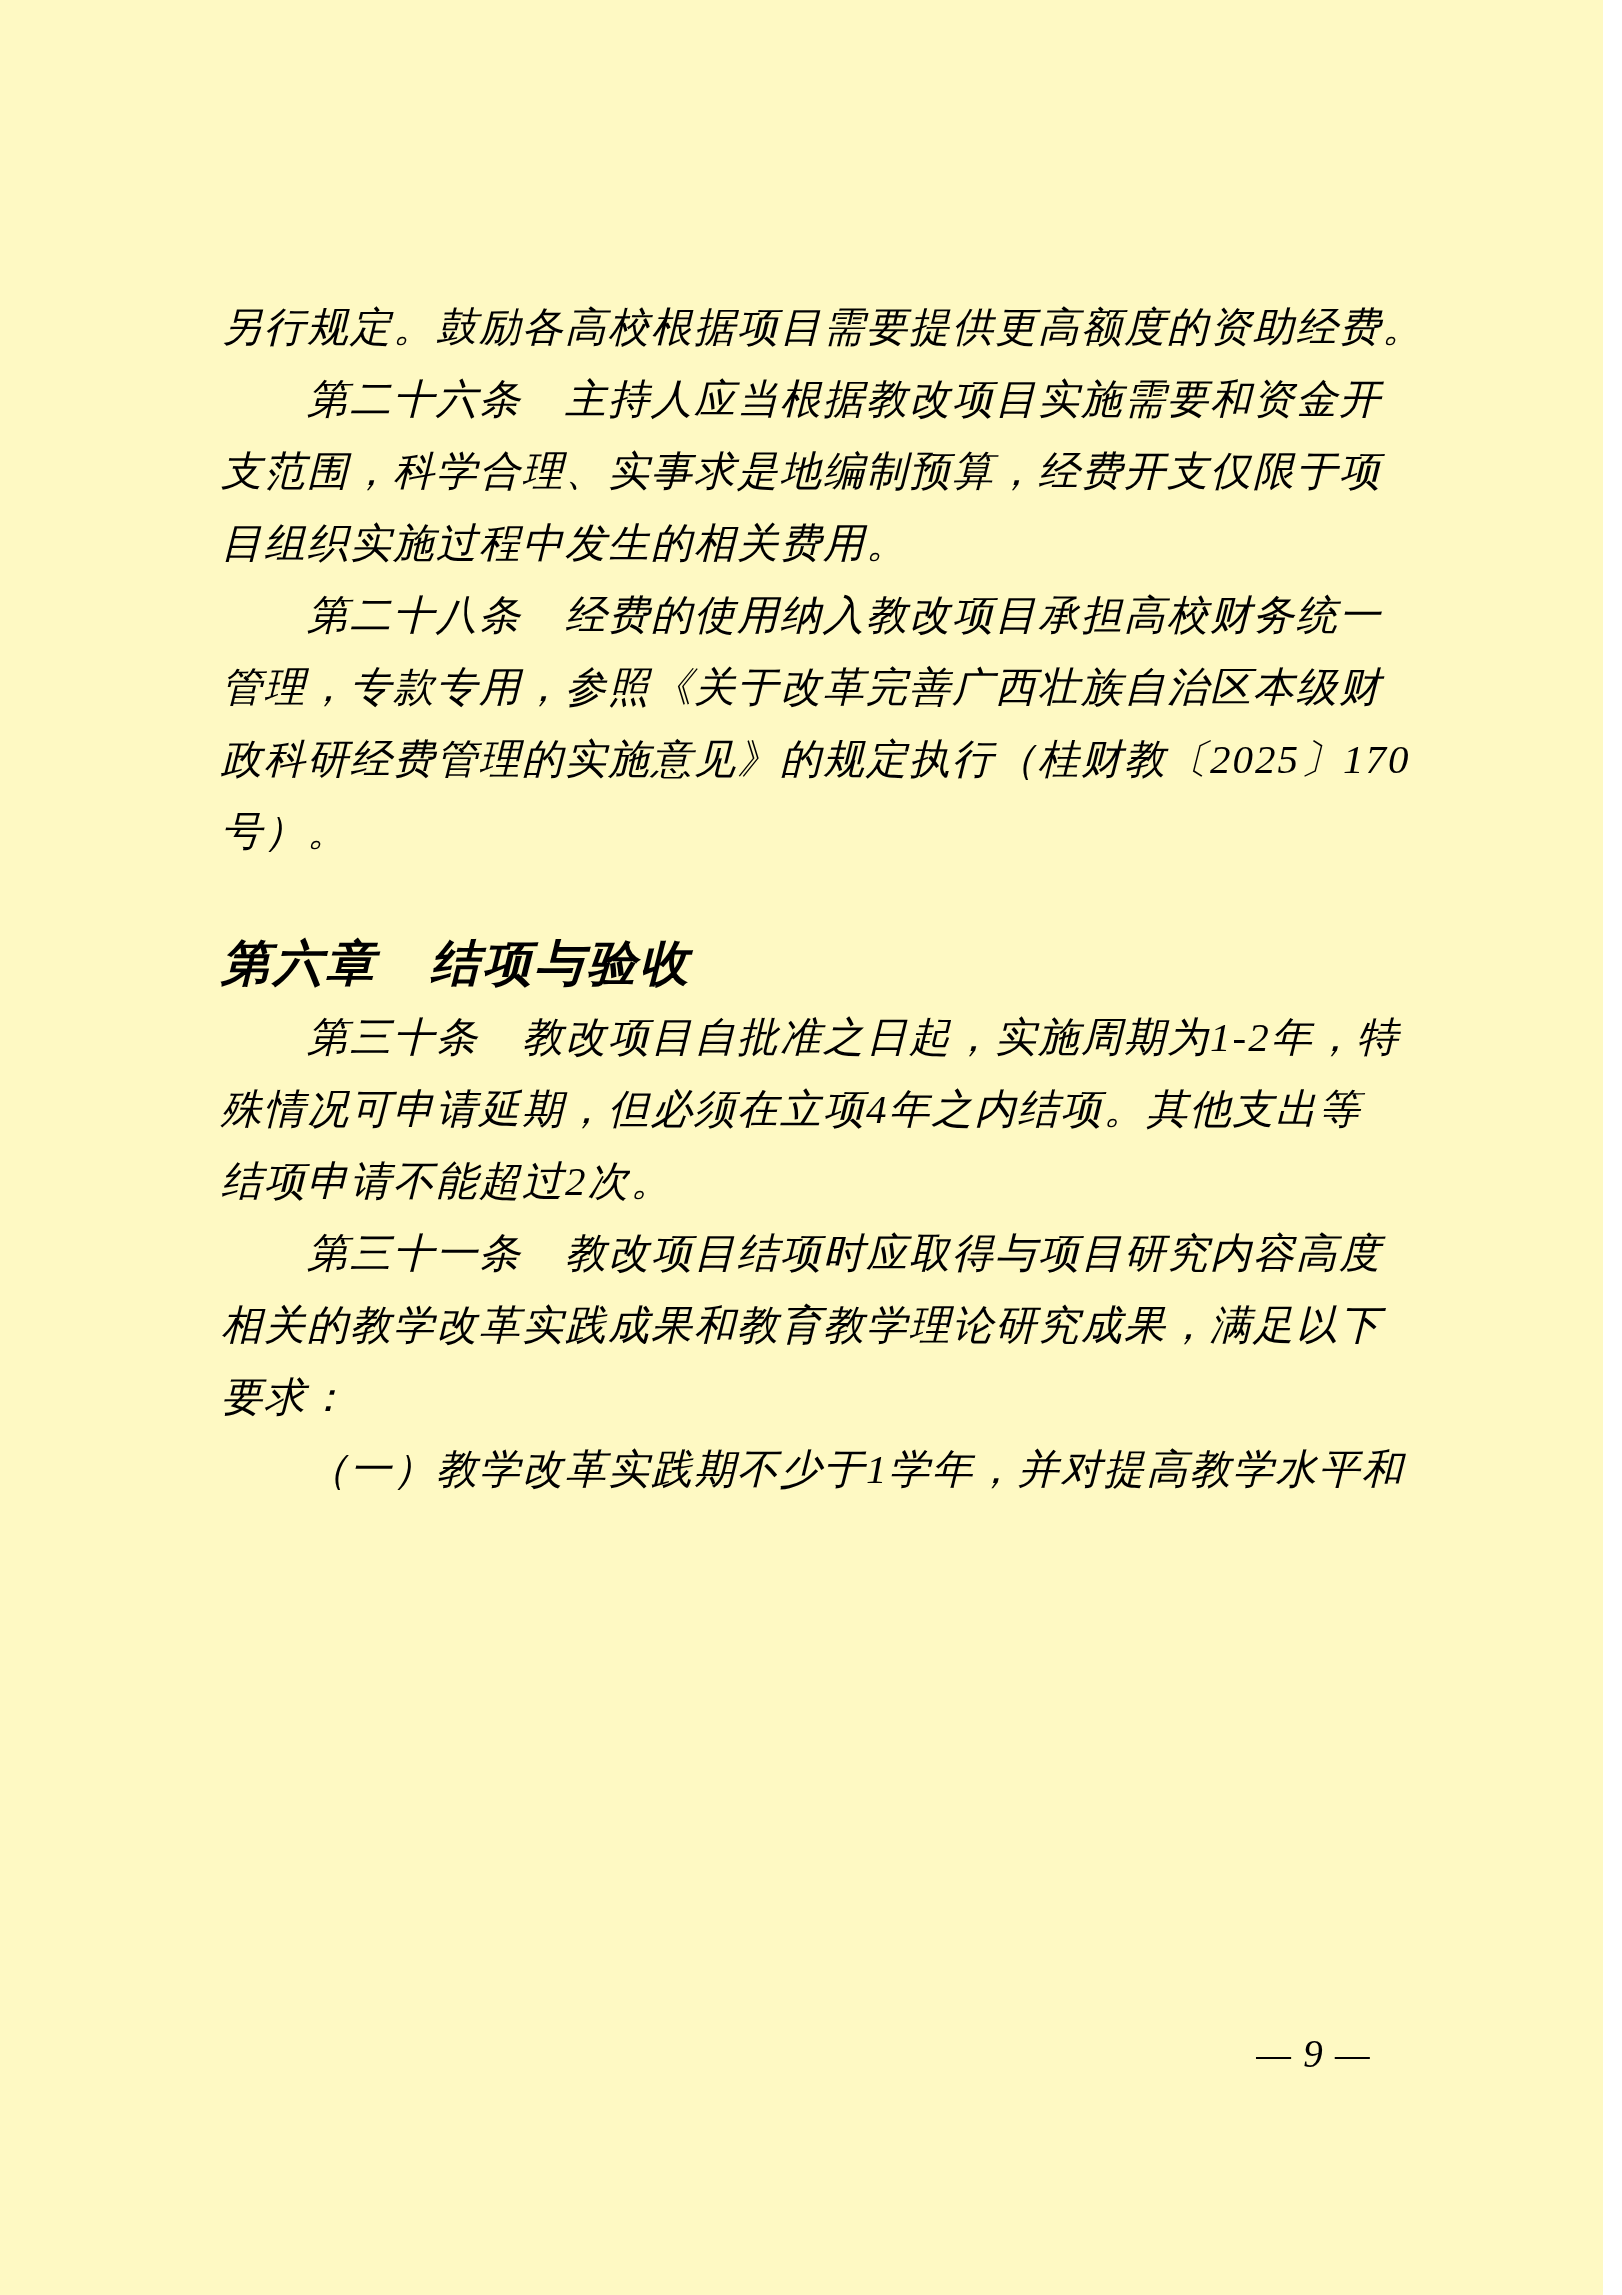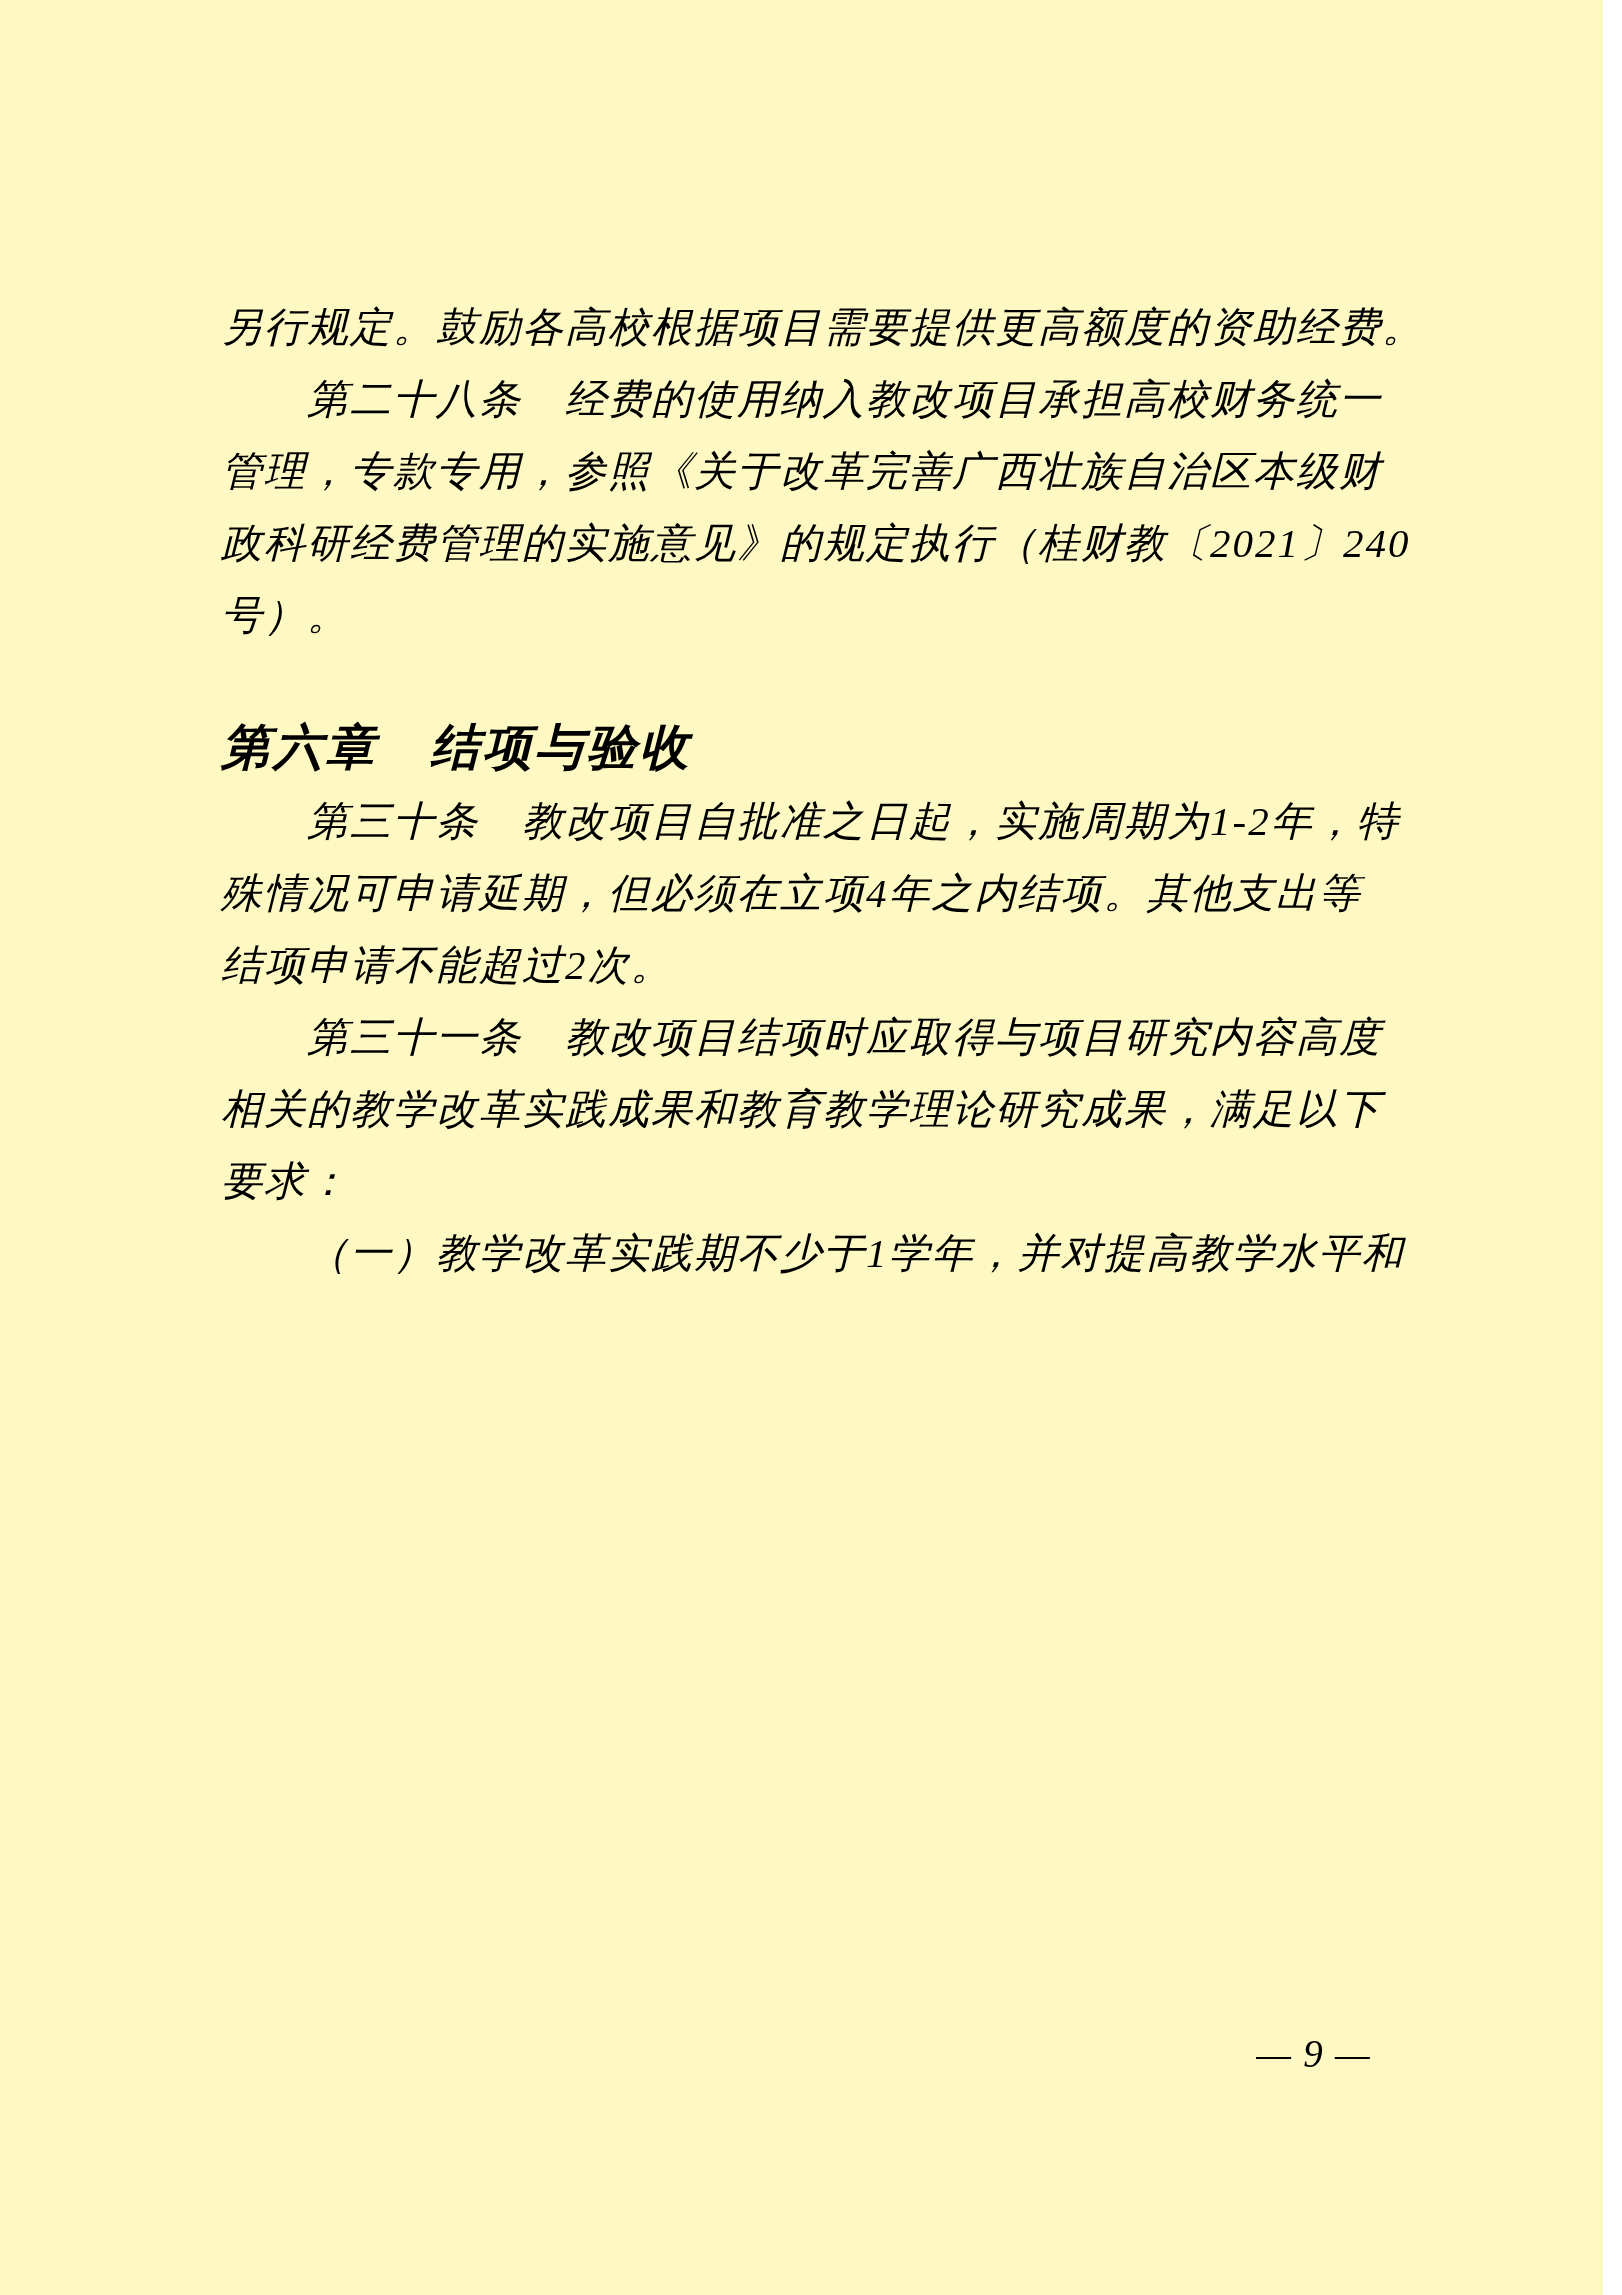--- a/index.html
+++ b/index.html
@@ -56,23 +56,26 @@
     color: #000000;
     font-family: "Liberation Serif", "DejaVu Serif", serif;
   }
 </style>
 </head>
 <body>
 
 <div class="page">
   <div class="content">
     <p class="para">另行规定。鼓励各高校根据项目需要提供更高额度的资助经费。</p>
+    <p class="para indent">第二十六条　主持人应当根据教改项目实施需要和资金开
+支范围，科学合理、实事求是地编制预算，经费开支仅限于项
+目组织实施过程中发生的相关费用。</p>
     <p class="para indent">第二十八条　经费的使用纳入教改项目承担高校财务统一
 管理，专款专用，参照《关于改革完善广西壮族自治区本级财
-政科研经费管理的实施意见》的规定执行（桂财教〔2021〕240
+政科研经费管理的实施意见》的规定执行（桂财教〔2025〕170
 号）。</p>
     <h2 class="chapter-heading">第六章　结项与验收</h2>
     <p class="para indent">第三十条　教改项目自批准之日起，实施周期为1-2年，特
 殊情况可申请延期，但必须在立项4年之内结项。其他支出等
 结项申请不能超过2次。</p>
     <p class="para indent">第三十一条　教改项目结项时应取得与项目研究内容高度
 相关的教学改革实践成果和教育教学理论研究成果，满足以下
 要求：</p>
     <p class="para indent">（一）教学改革实践期不少于1学年，并对提高教学水平和</p>
   </div>

